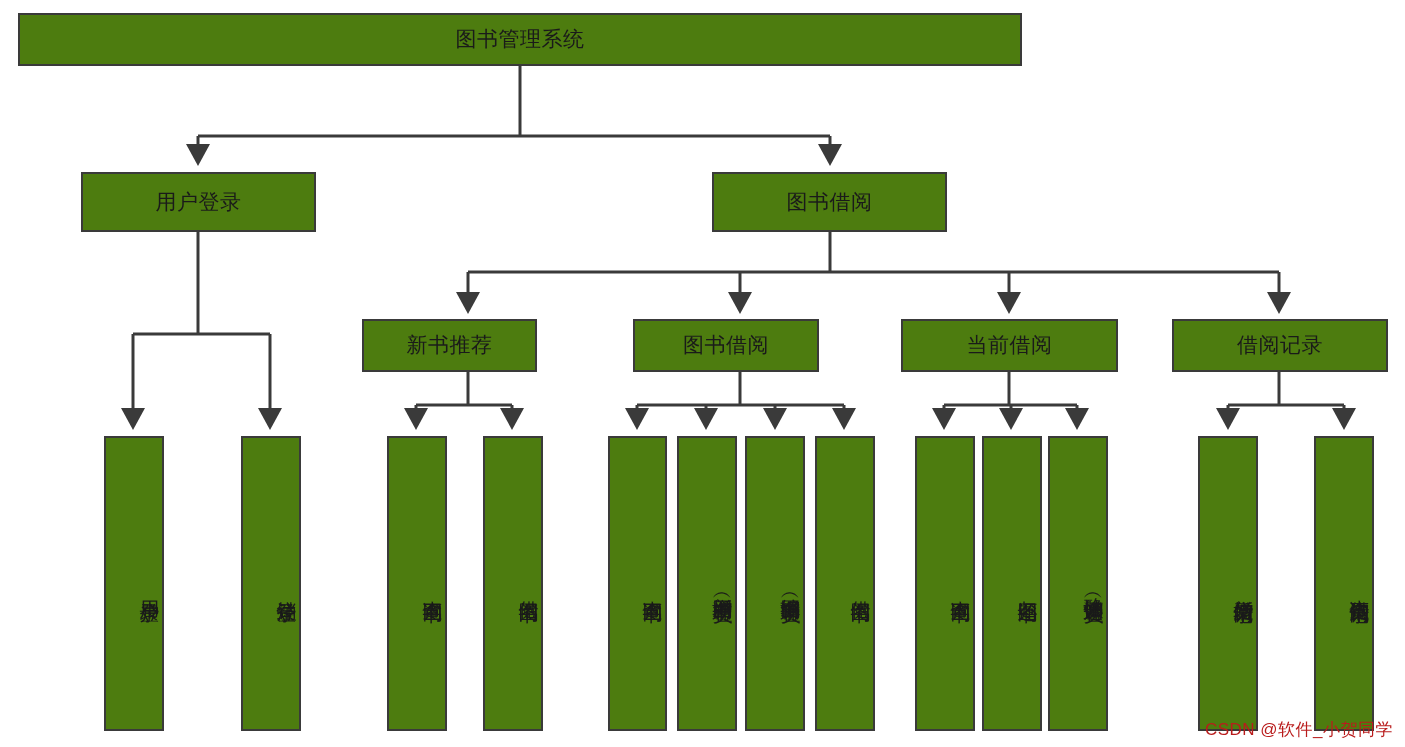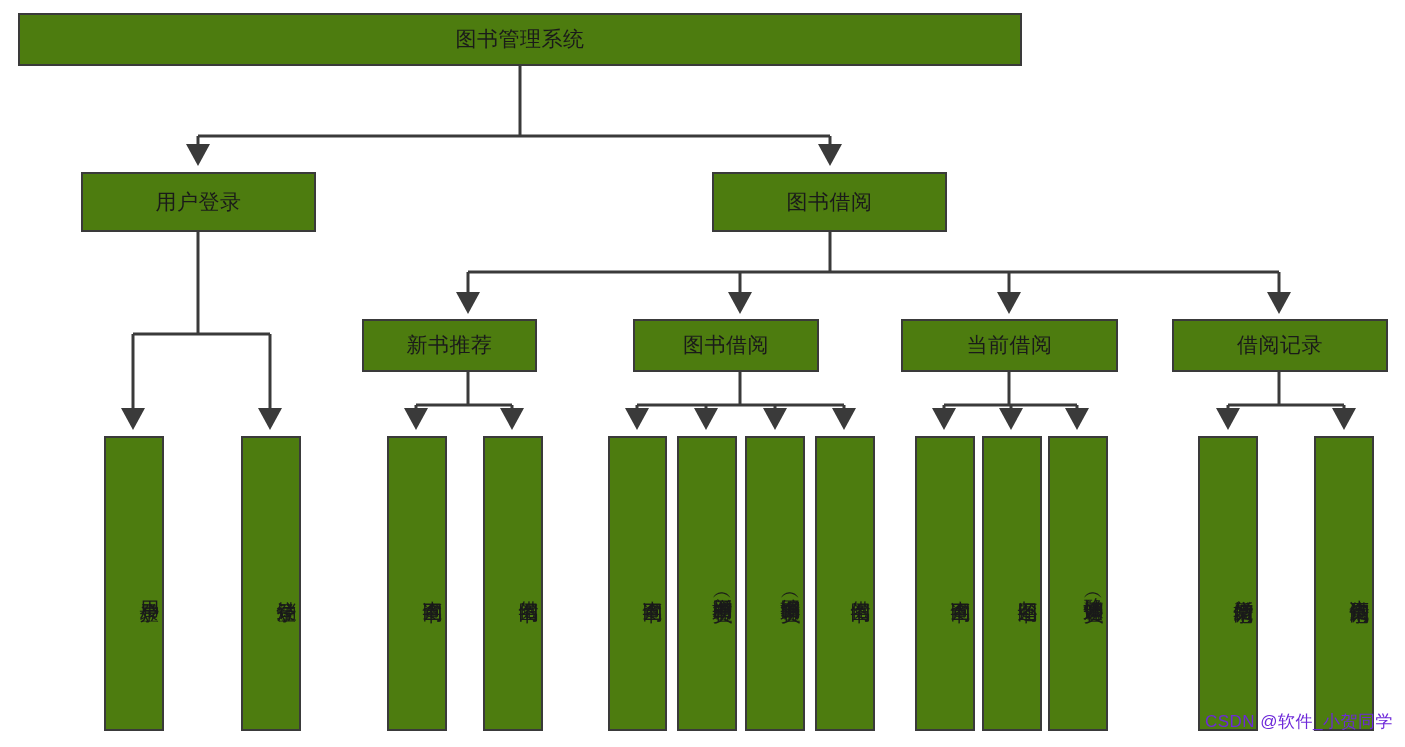--- a/index.html
+++ b/index.html
@@ -56,23 +56,23 @@
     text-align: center;
   }
   .node-v .vtext {
     display: block;
     writing-mode: vertical-rl;
     text-orientation: upright;
   }
   .watermark {
     position: absolute;
     right: 12px;
-    bottom: 14px;
+    bottom: 6px;
     font-size: 17px;
-    color: #6d28d9;
+    color: #b91c1c;
     letter-spacing: 0.5px;
     white-space: nowrap;
     z-index: 5;
   }
 </style>
 </head>
 <body>
 
 <div id="canvas">
 

